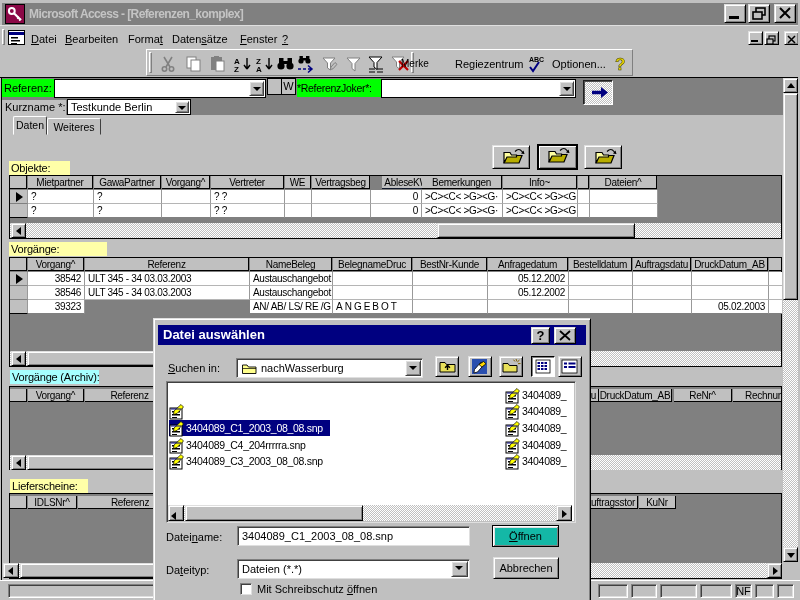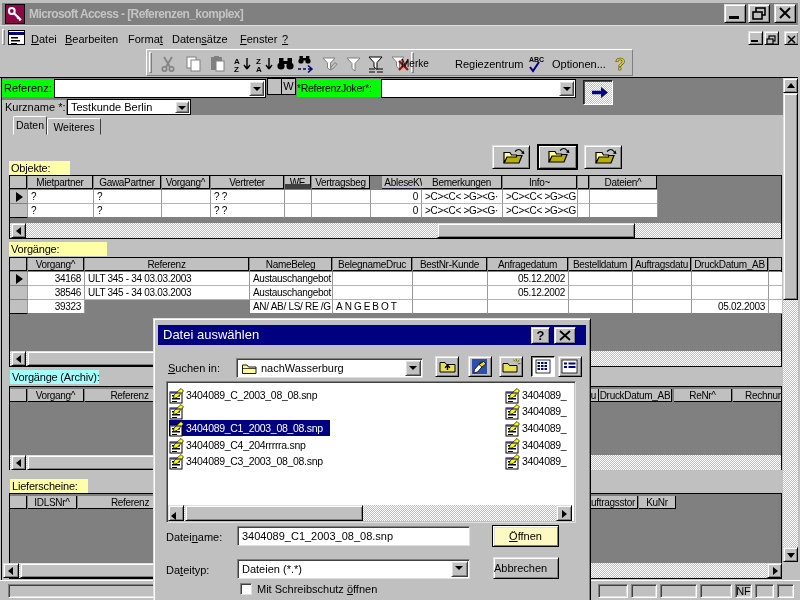--- a/index.html
+++ b/index.html
@@ -217,21 +217,21 @@
         <path d="M30.5 4.5 l1 3.5 -3.5 -.5 z" fill="#000"></path>
       </svg></div>
 
 <div class="lbl" style="left:9px;top:161px;width:61px;background:#ffffa8">Objekte:</div>
 <div class="grid" style="left:9px;top:175px;width:773px;height:64px">
  <div class="hc" style="left:0;width:17px;border-bottom:1px solid #000"></div>
  <div class="hc" style="left:18px;width:65px;border-bottom:1px solid #000">Mietpartner</div>
  <div class="hc" style="left:84px;width:67px;border-bottom:1px solid #000">GawaPartner</div>
  <div class="hc" style="left:152px;width:48px;border-bottom:1px solid #000">Vorgang^</div>
  <div class="hc" style="left:201px;width:73px;border-bottom:1px solid #000">Vertreter</div>
- <div class="hc" style="left:275px;width:26px;border-bottom:5px solid #404040">WE</div>
+ <div class="hc" style="left:275px;width:26px;border-bottom:1px solid #404040">WE</div>
  <div class="hc" style="left:302px;width:58px;border-bottom:1px solid #000">Vertragsbeg</div>
  <div class="hc" style="left:372px;width:50px;border-bottom:1px solid #0f172a">AbleseKW</div>
  <div class="hc" style="left:412px;width:80px;border-bottom:1px solid #000">Bemerkungen</div>
  <div class="hc" style="left:493px;width:74px;border-bottom:1px solid #000">Info~</div>
  <div class="hc" style="left:568px;width:11px;border-bottom:1px solid #000"></div>
  <div class="hc" style="left:580px;width:67px;border-bottom:1px solid #000">Dateien^</div>
 
  <div class="bc" style="left:0;top:14px;width:18px;height:14px;background:#c0c0c0;border-bottom:1px solid #808080">
         <div class="tri-r" style="margin:2px 0 0 3px;border-top-width:5px;border-bottom-width:5px;border-left-width:7px"></div>
       </div>
@@ -277,21 +277,21 @@
  <div class="hc" style="left:403px;width:74px;border-bottom:1px solid #000">BestNr-Kunde</div>
  <div class="hc" style="left:478px;width:80px;border-bottom:1px solid #000">Anfragedatum</div>
  <div class="hc" style="left:559px;width:63px;border-bottom:1px solid #000">Bestelldatum</div>
  <div class="hc" style="left:623px;width:58px;border-bottom:1px solid #000">Auftragsdatu</div>
  <div class="hc" style="left:682px;width:76px;border-bottom:1px solid #000">DruckDatum_AB</div>
  <div class="hc" style="left:759px;width:12px;border-bottom:1px solid #000;border-right:0"></div>
 
  <div class="bc" style="left:0;top:14px;width:18px;height:14px;background:#c0c0c0;border-bottom:1px solid #808080">
         <div class="tri-r" style="margin:2px 0 0 3px;border-top-width:5px;border-bottom-width:5px;border-left-width:7px"></div>
       </div>
- <div class="bc" style="left:18px;top:14px;width:57px;height:14px;text-align:right;border-bottom:1px solid #b5b5b5">34168</div>
+ <div class="bc" style="left:18px;top:14px;width:57px;height:14px;text-align:right;border-bottom:1px solid #b5b5b5">38542</div>
  <div class="bc" style="left:75px;top:14px;width:165px;height:14px;border-bottom:1px solid #b5b5b5">ULT 345 - 34 03.03.2003</div>
  <div class="bc" style="left:240px;top:14px;width:83px;height:14px;border-bottom:1px solid #b5b5b5">Austauschangebot</div>
  <div class="bc" style="left:323px;top:14px;width:80px;height:14px;border-bottom:1px solid #b5b5b5"></div>
  <div class="bc" style="left:403px;top:14px;width:75px;height:14px;border-bottom:1px solid #b5b5b5"></div>
  <div class="bc" style="left:478px;top:14px;width:81px;height:14px;text-align:right;border-bottom:1px solid #b5b5b5">05.12.2002</div>
  <div class="bc" style="left:559px;top:14px;width:64px;height:14px;border-bottom:1px solid #b5b5b5"></div>
  <div class="bc" style="left:623px;top:14px;width:59px;height:14px;border-bottom:1px solid #b5b5b5"></div>
  <div class="bc" style="left:682px;top:14px;width:77px;height:14px;border-bottom:1px solid #b5b5b5"></div>
  <div class="bc" style="left:759px;top:14px;width:13px;height:14px;border-right:0;border-bottom:1px solid #b5b5b5"></div>
  <div class="bc" style="left:0;top:28px;width:18px;height:14px;background:#c0c0c0;border-bottom:1px solid #808080"></div>
@@ -365,21 +365,21 @@
 <div class="ab sunk" style="left:598px;top:584px;width:30px;height:14px"></div>
 <div class="ab sunk" style="left:631px;top:584px;width:26px;height:14px"></div>
 <div class="ab sunk" style="left:660px;top:584px;width:37px;height:14px"></div>
 <div class="ab sunk" style="left:700px;top:584px;width:32px;height:14px"></div>
 <div class="ab sunk" style="left:735px;top:584px;width:17px;height:14px;font-size:11px;line-height:13px;text-align:center">NF</div>
 <div class="ab sunk" style="left:755px;top:584px;width:19px;height:14px"></div>
 <div class="ab sunk" style="left:777px;top:584px;width:17px;height:14px"></div>
 
 <div class="ab" style="left:153px;top:318px;width:438px;height:290px;background:#c0c0c0;border:1px solid;border-color:#dfdfdf #000 #000 #dfdfdf;box-shadow:inset 1px 1px 0 #fff,inset -1px -1px 0 #808080">
  <div class="ab" style="left:4px;top:6px;right:4px;height:20px;background:#000080"></div>
- <div class="ab" style="left:9px;top:8px;font-size:13px;font-weight:normal;color:#fff">Datei auswählen</div>
+ <div class="ab" style="left:9px;top:8px;font-size:13px;font-weight:bold;color:#fff">Datei auswählen</div>
  <div class="ab b3" style="right:40px;top:8px;width:19px;height:17px;font-size:13px;font-weight:bold;text-align:center;line-height:15px">?</div>
  <div class="ab b3" style="right:14px;top:8px;width:22px;height:17px"><svg width="20" height="15">
           <path d="M5 3 L15 12 M15 3 L5 12" stroke="#000" stroke-width="1.8"></path>
         </svg></div>
 
  <div class="ab t11" style="left:14px;top:42px"><u>S</u>uchen in:</div>
  <div class="ab" style="left:82px;top:39px;width:187px;height:20px;background:#fff;border:1px solid;border-color:#808080 #dfdfdf #dfdfdf #808080;box-shadow:inset 1px 1px 0 #404040">
    <svg class="ab" style="left:4px;top:3px" width="16" height="13" viewBox="0 0 16 13">
           <path d="M1.5 11.5 V3 h4.5 l1.5 2 H15 v6.5 z" fill="#ffff8c" stroke="#000" stroke-width="0.9"></path>
           <path d="M1.5 6.5 H15" stroke="#000" stroke-width="0.7"></path>
@@ -420,28 +420,20 @@
           <rect x="3" y="3" width="15" height="13" fill="#fff" stroke="#000" stroke-width="0.8"></rect>
           <g fill="#000080">
             <rect x="5" y="5.5" width="3" height="2"></rect>
             <rect x="9.5" y="5.5" width="7" height="2"></rect>
             <rect x="5" y="9" width="3" height="2"></rect>
             <rect x="9.5" y="9" width="7" height="2"></rect>
           </g>
         </svg></div>
 
  <div class="ab" style="left:12px;top:62px;width:410px;height:142px;background:#fff;border:1px solid;border-color:#808080 #dfdfdf #dfdfdf #808080;box-shadow:inset 1px 1px 0 #404040,inset -1px -1px 0 #c0c0c0">
-  <div class="fi" style="left:2px;top:6px"><svg width="15" height="16" viewBox="0 0 15 16">
-            <rect x="1" y="4" width="12" height="11" fill="#fff" stroke="#000"></rect>
-            <rect x="3" y="7" width="8" height="1.5" fill="#000"></rect>
-            <rect x="3" y="10" width="8" height="1.5" fill="#000"></rect>
-            <rect x="3" y="13" width="5" height="1" fill="#000"></rect>
-            <path d="M5 7 L12 0.5 l2.5 2.5 L8 9.5 l-3.5 1 z" fill="#ff0" stroke="#000" stroke-width="0.7"></path>
-            <path d="M2 5 h10" stroke="#000080"></path>
-          </svg><span>3404089_C_2003_08_08.snp</span></div>
   <div class="fi" style="left:2px;top:22px"><svg width="15" height="16" viewBox="0 0 15 16">
             <rect x="1" y="4" width="12" height="11" fill="#fff" stroke="#000"></rect>
             <rect x="3" y="7" width="8" height="1.5" fill="#000"></rect>
             <rect x="3" y="10" width="8" height="1.5" fill="#000"></rect>
             <rect x="3" y="13" width="5" height="1" fill="#000"></rect>
             <path d="M5 7 L12 0.5 l2.5 2.5 L8 9.5 l-3.5 1 z" fill="#ff0" stroke="#000" stroke-width="0.7"></path>
             <path d="M2 5 h10" stroke="#000080"></path>
           </svg></div>
   <div class="ab" style="left:2px;top:38px;width:161px;height:16px;background:#000080"></div>
         <div class="fi" style="left:2px;top:39px"><svg width="15" height="16" viewBox="0 0 15 16">
@@ -513,24 +505,24 @@
           <div class="tri-l" style="position:absolute;left:2px;top:6px"></div>
         </div>
   <div class="ab b3" style="left:18px;bottom:1px;width:178px;height:16px"></div>
   <div class="ab b3" style="left:389px;bottom:1px;width:16px;height:16px">
           <div class="tri-r" style="position:absolute;left:5px;top:4px"></div>
         </div>
  </div>
 
  <div class="ab t11" style="left:12px;top:211px">Datei<u>n</u>ame:</div>
  <div class="ab" style="left:83px;top:207px;width:233px;height:20px;background:#fff;border:1px solid;border-color:#808080 #dfdfdf #dfdfdf #808080;box-shadow:inset 1px 1px 0 #404040;font-size:11px;line-height:18px;padding-left:4px">3404089_C1_2003_08_08.snp</div>
- <div class="ab" style="left:338px;top:206px;width:67px;height:22px;background:#fef9c3;border:1px solid #000;box-shadow:inset 1px 1px 0 #fff,inset -1px -1px 0 #808080,inset 2px 2px 0 #dfdfdf;font-size:11px;text-align:center;line-height:20px"><u>Ö</u>ffnen</div>
+ <div class="ab" style="left:338px;top:206px;width:67px;height:22px;background:#14b8a6;border:1px solid #000;box-shadow:inset 1px 1px 0 #fff,inset -1px -1px 0 #808080,inset 2px 2px 0 #dfdfdf;font-size:11px;text-align:center;line-height:20px"><u>Ö</u>ffnen</div>
 
  <div class="ab t11" style="left:12px;top:244px">Da<u>t</u>eityp:</div>
  <div class="ab" style="left:83px;top:240px;width:233px;height:20px;background:#fff;border:1px solid;border-color:#808080 #dfdfdf #dfdfdf #808080;box-shadow:inset 1px 1px 0 #404040;font-size:11px;line-height:18px;padding-left:4px">Dateien (*.*)<div class="cbtn" style="width:17px">
           <div class="tri-d" style="top:4px;left:3px"></div>
         </div></div>
- <div class="ab b3" style="left:339px;top:238px;width:66px;height:22px;font-size:11px;line-height:20px">Abbrechen</div>
+ <div class="ab b3" style="left:339px;top:238px;width:66px;height:22px;font-size:11px;text-align:center;line-height:20px">Abbrechen</div>
 
  <div class="ab" style="left:86px;top:264px;width:12px;height:12px;background:#fff;border:1px solid;border-color:#808080 #dfdfdf #dfdfdf #808080;box-shadow:inset 1px 1px 0 #404040"></div>
  <div class="ab t11" style="left:103px;top:263px">Mit Schreibschutz <u>ö</u>ffnen</div>
 </div>
 
 </div>
 </body></html>

